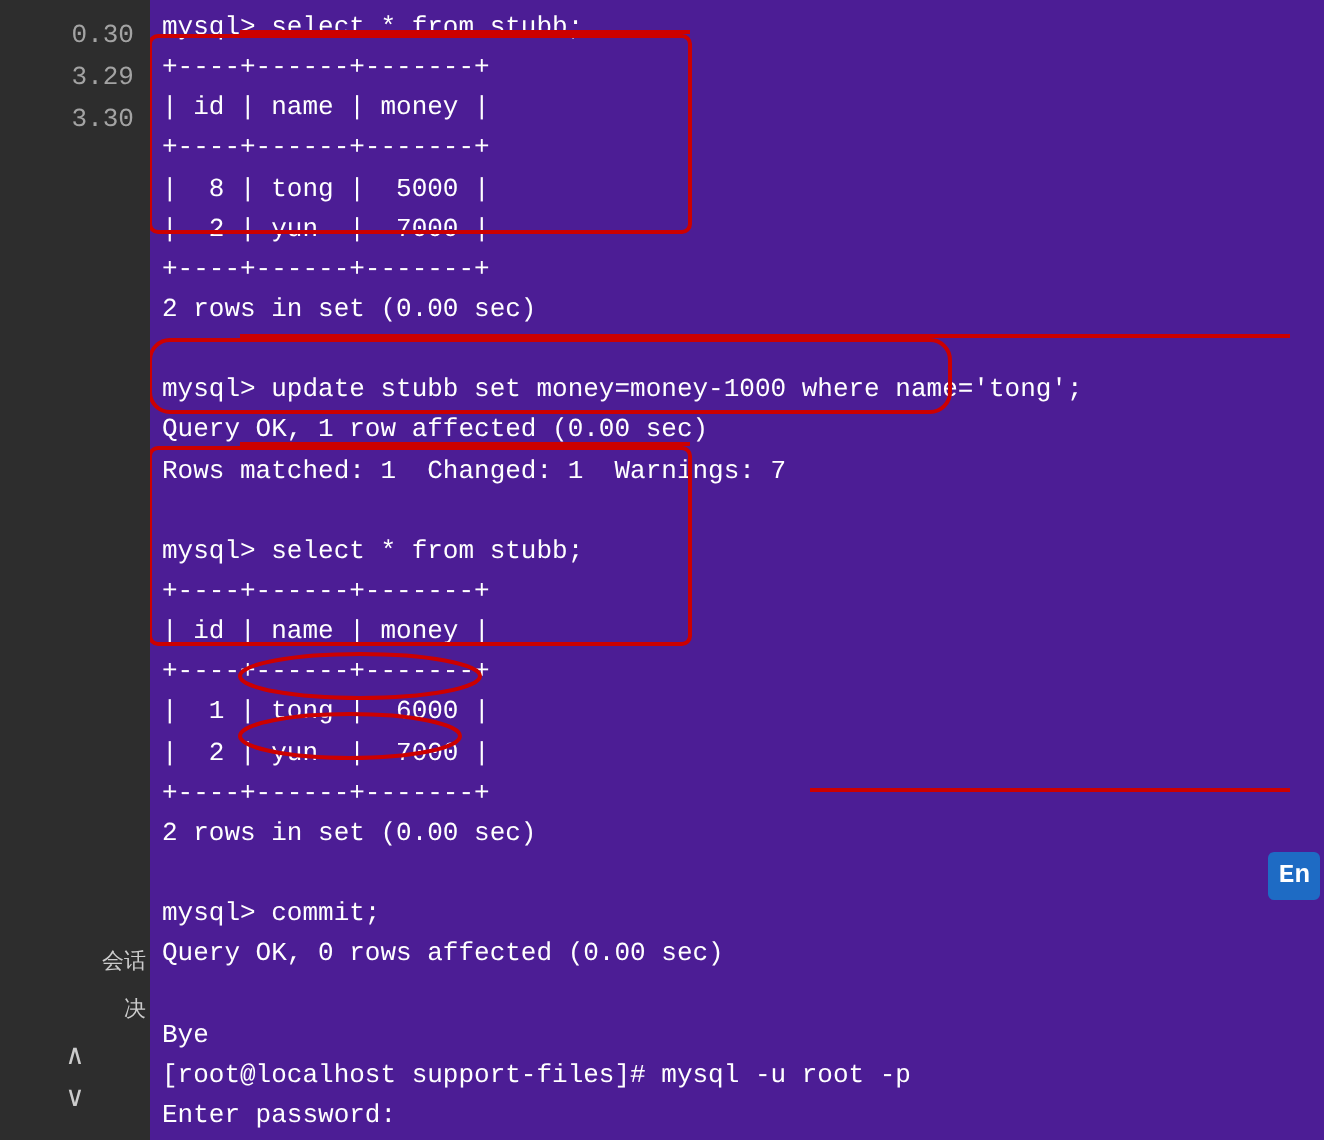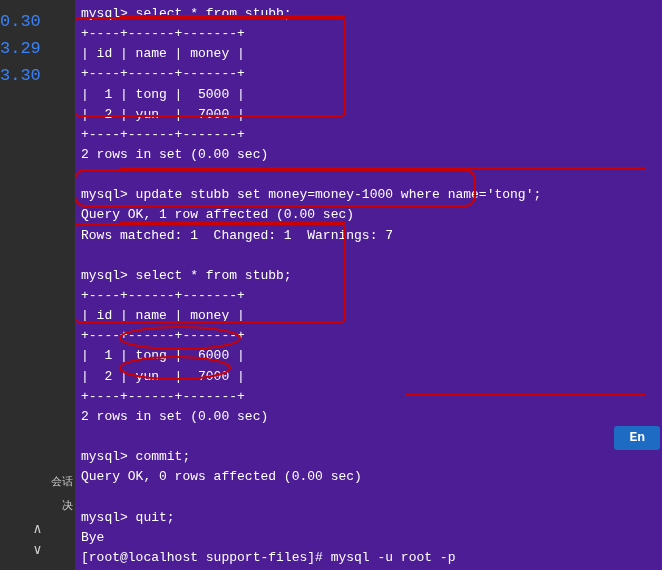--- a/index.html
+++ b/index.html
@@ -21,23 +21,24 @@
       height: 570px;
       background: #2d2d2d;
       display: flex;
       flex-direction: column;
       align-items: center;
       padding-top: 8px;
       flex-shrink: 0;
     }
 
     .sidebar-numbers {
-      color: #3b82f6;
-      font-size: 17px;
+      color: #a3a3a3;
+      font-size: 13px;
       line-height: 1.6;
+      text-align: right;
       padding-right: 8px;
       width: 100%;
     }
 
     .sidebar-spacer {
       flex: 1;
     }
 
     .sidebar-bottom {
       width: 100%;
@@ -87,21 +88,21 @@
     }
 
     .en-badge {
       position: absolute;
       bottom: 120px;
       right: 2px;
       background: #1e6bc4;
       color: white;
       font-size: 13px;
       font-weight: bold;
-      padding: 2px 15px;
+      padding: 2px 5px;
       border-radius: 3px;
     }
   </style>
 </head>
 <body>
 
 <div class="sidebar">
   <div class="sidebar-numbers">
     <div>0.30</div>
     <div>3.29</div>
@@ -115,42 +116,41 @@
     <div class="sidebar-arrow">∨</div>
   </div>
 </div>
 
 <div class="main-content">
 
   <div class="terminal-line">mysql&gt; select * from stubb;</div>
   <div class="terminal-line">+----+------+-------+</div>
   <div class="terminal-line">| id | name | money |</div>
   <div class="terminal-line">+----+------+-------+</div>
-  <div class="terminal-line">|  1 | tong |  5000 |</div>
+  <div class="terminal-line">|  8 | tong |  5000 |</div>
   <div class="terminal-line">|  2 | yun  |  7000 |</div>
   <div class="terminal-line">+----+------+-------+</div>
   <div class="terminal-line">2 rows in set (0.00 sec)</div>
   <div class="terminal-line">&nbsp;</div>
   <div class="terminal-line">mysql&gt; update stubb set money=money-1000 where name='tong';</div>
   <div class="terminal-line">Query OK, 1 row affected (0.00 sec)</div>
   <div class="terminal-line">Rows matched: 1  Changed: 1  Warnings: 7</div>
   <div class="terminal-line">&nbsp;</div>
   <div class="terminal-line">mysql&gt; select * from stubb;</div>
   <div class="terminal-line">+----+------+-------+</div>
   <div class="terminal-line">| id | name | money |</div>
   <div class="terminal-line">+----+------+-------+</div>
   <div class="terminal-line">|  1 | tong |  6000 |</div>
   <div class="terminal-line">|  2 | yun  |  7000 |</div>
   <div class="terminal-line">+----+------+-------+</div>
   <div class="terminal-line">2 rows in set (0.00 sec)</div>
   <div class="terminal-line">&nbsp;</div>
   <div class="terminal-line">mysql&gt; commit;</div>
   <div class="terminal-line">Query OK, 0 rows affected (0.00 sec)</div>
   <div class="terminal-line">&nbsp;</div>
-  <div class="terminal-line">mysql&gt; quit;</div>
   <div class="terminal-line">Bye</div>
   <div class="terminal-line">[root@localhost support-files]# mysql -u root -p</div>
   <div class="terminal-line">Enter password:</div>
 
   <svg class="overlay" xmlns="http://www.w3.org/2000/svg">
 
     <line x1="45" y1="16" x2="270" y2="16" stroke="#cc0000" stroke-width="2"></line>
 
     <rect x="0" y="18" width="270" height="98" rx="4" ry="4" stroke="#cc0000" stroke-width="2" fill="none"></rect>
 

